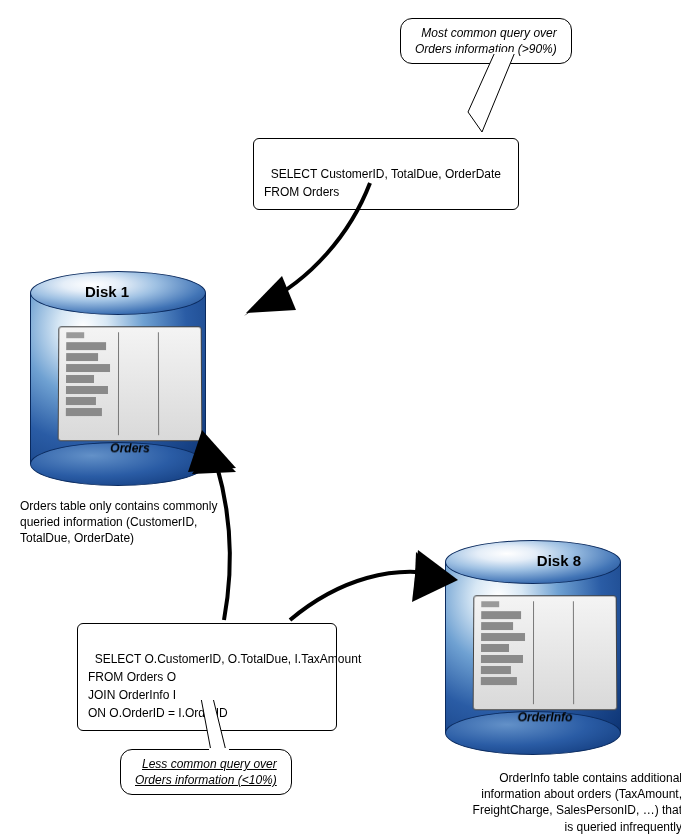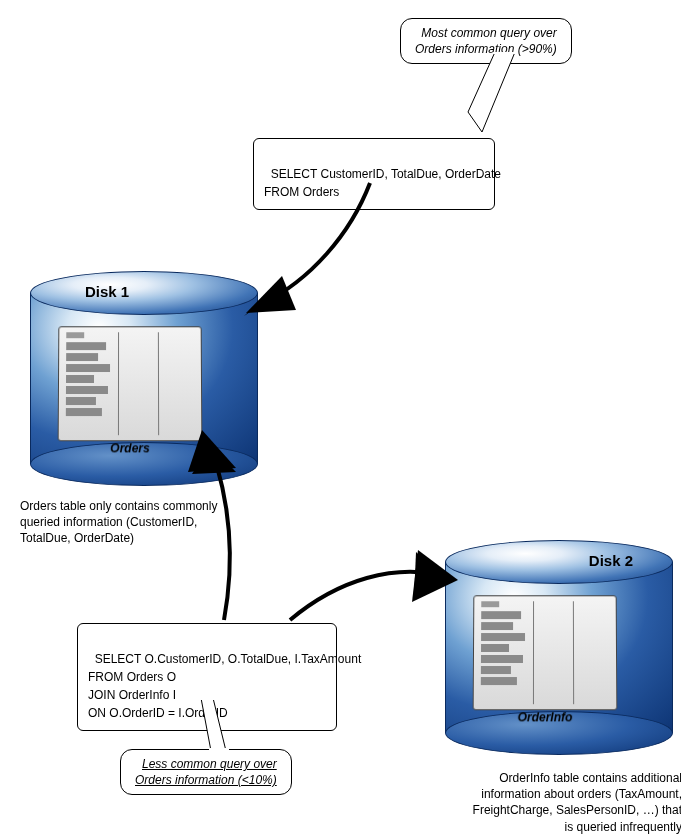--- a/index.html
+++ b/index.html
@@ -31,21 +31,21 @@
     border: 1px solid #000;
     border-radius: 6px;
     padding: 8px 10px;
     font-size: 12px;
     line-height: 1.5;
     font-family: "Segoe UI", sans-serif;
     white-space: pre;
   }
   .disk {
     position: absolute;
-    width: 228px;
+    width: 176px;
     height: 215px;
   }
   .disk .cyl {
     position: absolute;
     left: 0; right: 0; top: 22px; bottom: 22px;
     background: radial-gradient(ellipse at 30% 20%, #ffffff 0%, #d8e8f5 14%, #6fa1d2 35%, #2a5ca5 60%, #0d3474 100%);
     border: 1px solid #0a2a5e;
   }
   .disk .top {
     position: absolute;
@@ -142,21 +142,21 @@
 <body>
 
 <div class="callout" style="left:400px; top:18px;">
   <span>Most common query over<br>Orders information (&gt;90%)</span>
 </div>
 <svg class="tails" style="left:460px; top:52px; width:80px; height:90px;">
   <path d="M35 0 L55 0 L22 80 L8 60 Z" fill="#fff" stroke="#000" stroke-width="1"></path>
   <rect x="33" y="-2" width="24" height="4" fill="#fff"></rect>
 </svg>
 
-<div class="query-box" style="left:253px; top:138px; width:242px;">
+<div class="query-box" style="left:253px; top:138px; width:266px;">
   <span>SELECT CustomerID, TotalDue, OrderDate<br>FROM Orders</span>
 </div>
 
 <div class="disk" style="left:30px; top:271px;">
   <div class="top"></div>
   <div class="cyl"></div>
   <div class="bottom"></div>
   <div class="disk-label" style="text-align:left; padding-left:55px;">Disk 1</div>
   <div class="table-gfx">
     <div class="bg"></div>
@@ -173,21 +173,21 @@
     <div class="table-name">Orders</div>
   </div>
 </div>
 
 <div class="caption" style="left:20px; top:498px;">Orders table only contains commonly<br>queried information (CustomerID,<br>TotalDue, OrderDate)</div>
 
 <div class="disk" style="left:445px; top:540px;">
   <div class="top"></div>
   <div class="cyl"></div>
   <div class="bottom"></div>
-  <div class="disk-label d2">Disk 2</div>
+  <div class="disk-label d2">Disk 8</div>
   <div class="table-gfx">
     <div class="bg"></div>
     <div class="row hdr" style="top:6px; width:18px;"></div>
     <div class="row" style="top:16px; width:40px;"></div>
     <div class="row" style="top:27px; width:32px;"></div>
     <div class="row" style="top:38px; width:44px;"></div>
     <div class="row" style="top:49px; width:28px;"></div>
     <div class="row" style="top:60px; width:42px;"></div>
     <div class="row" style="top:71px; width:30px;"></div>
     <div class="row" style="top:82px; width:36px;"></div>

